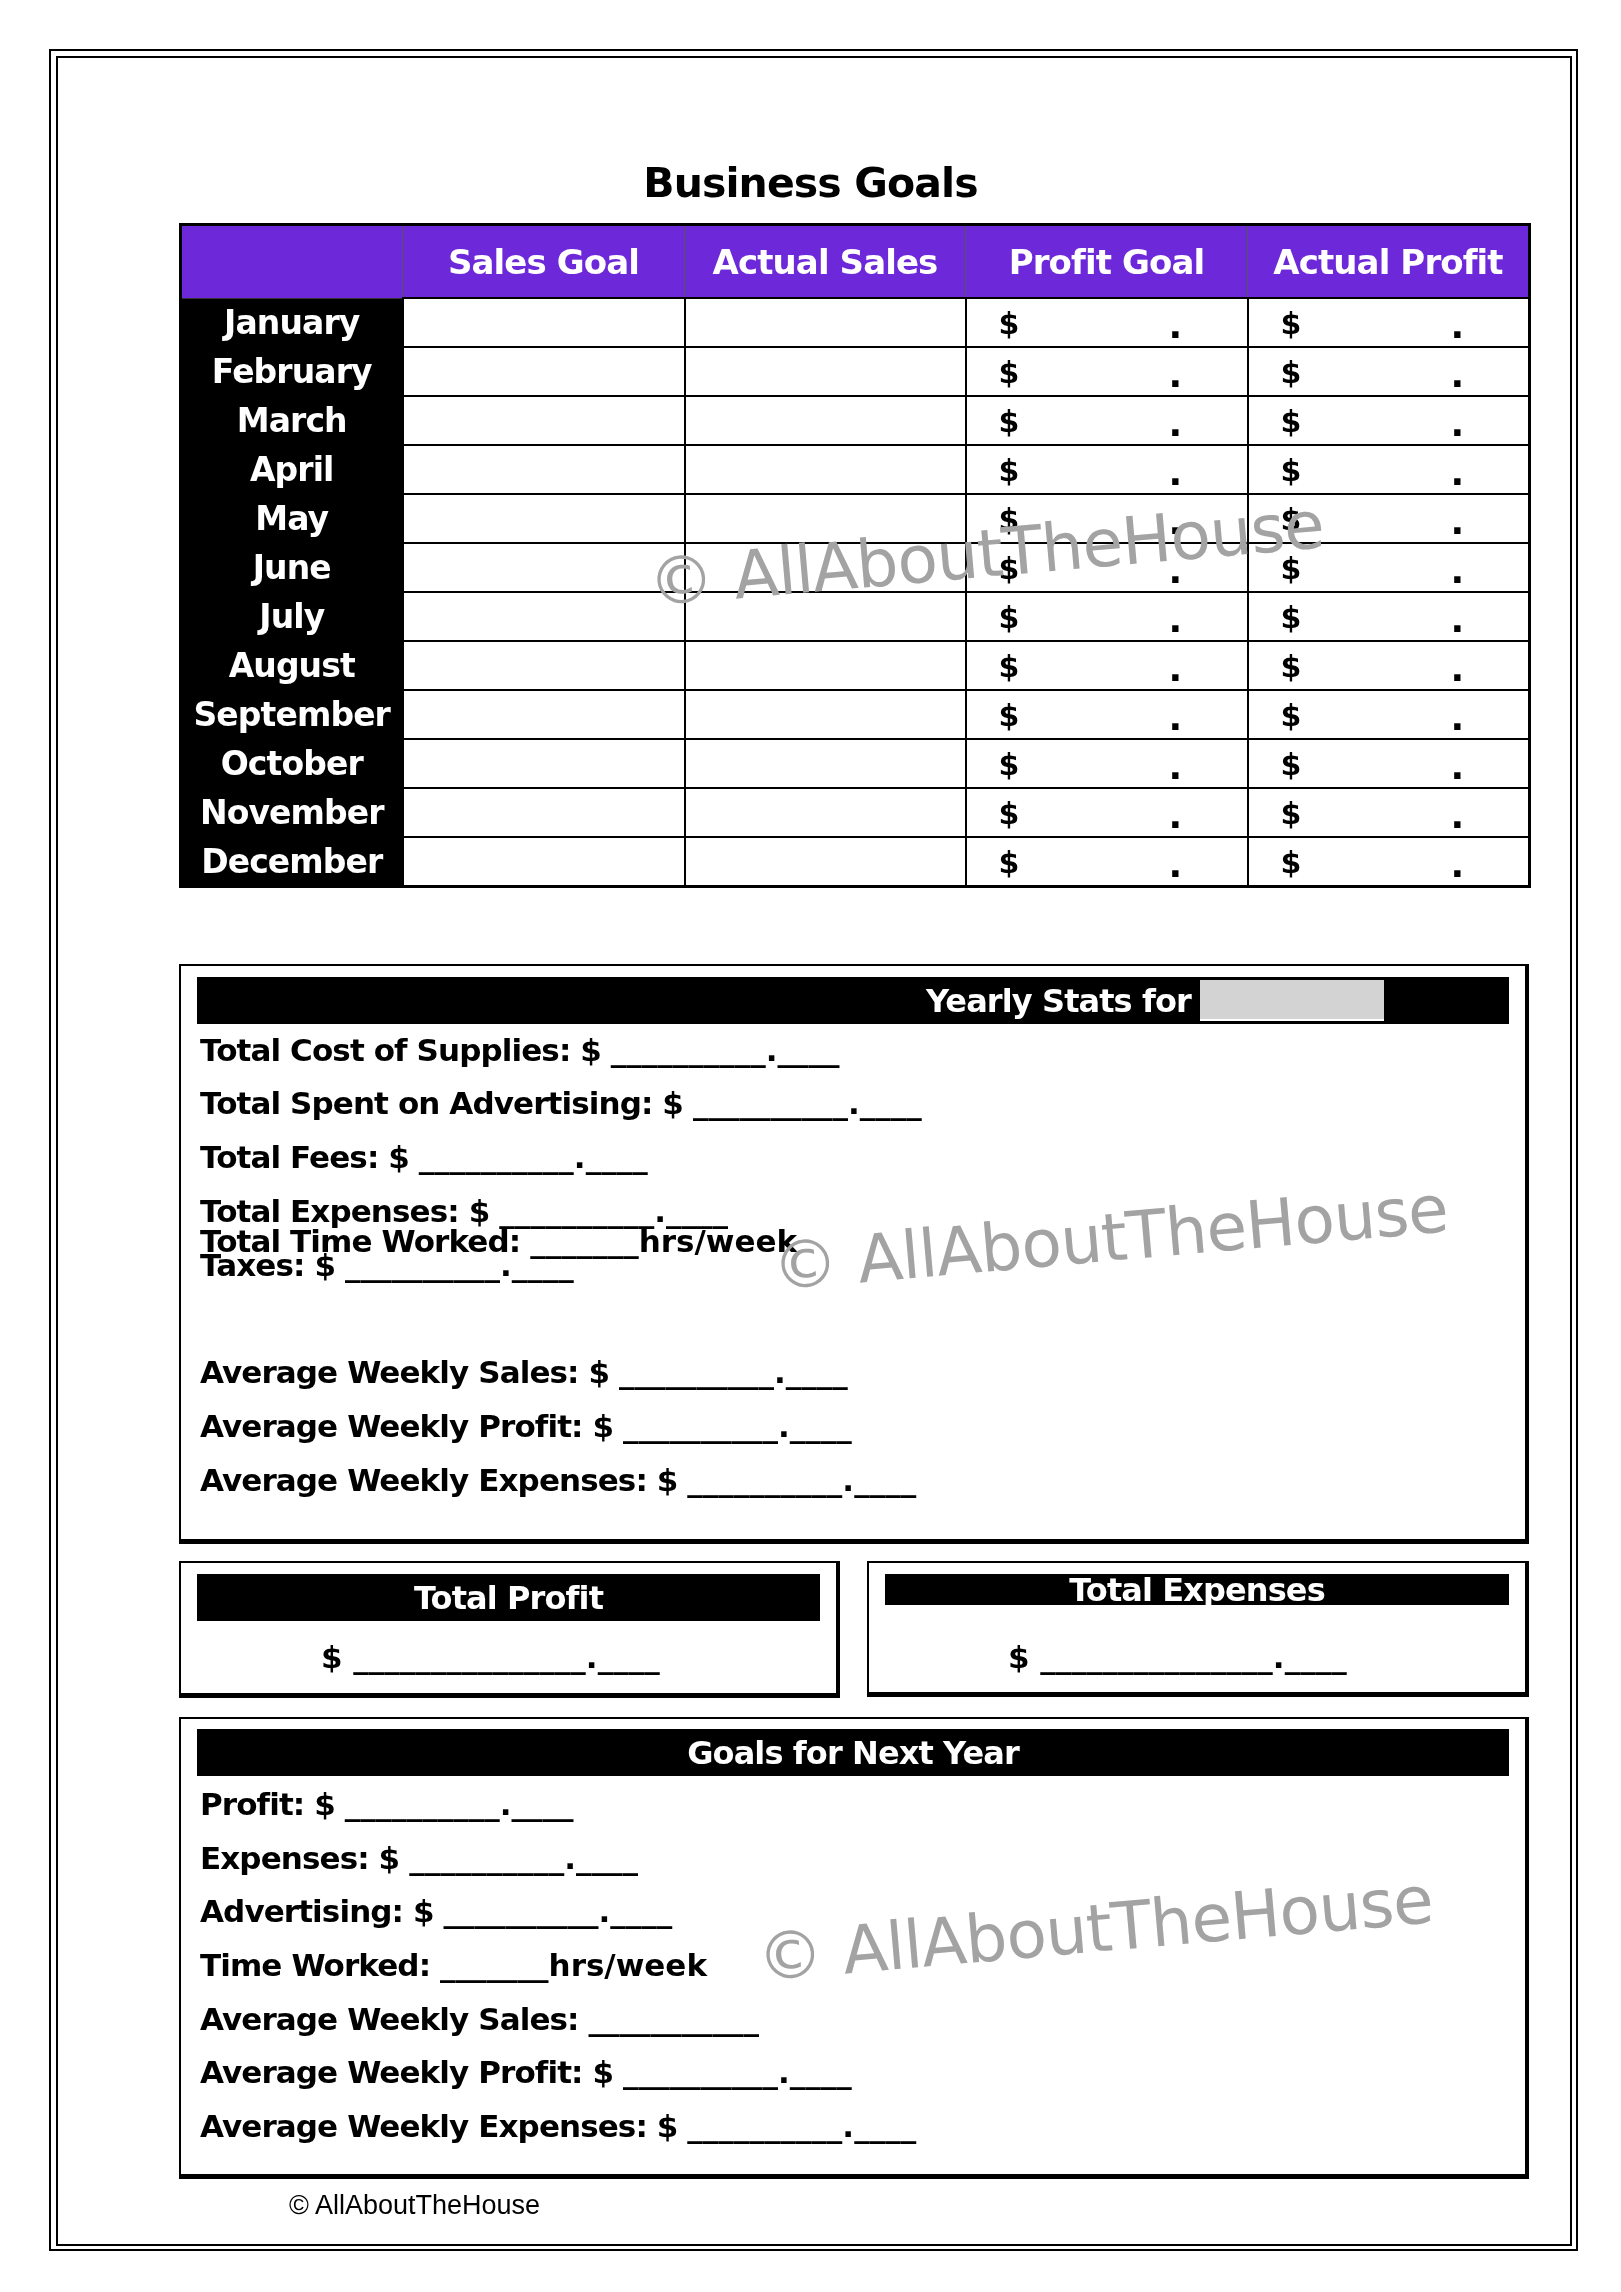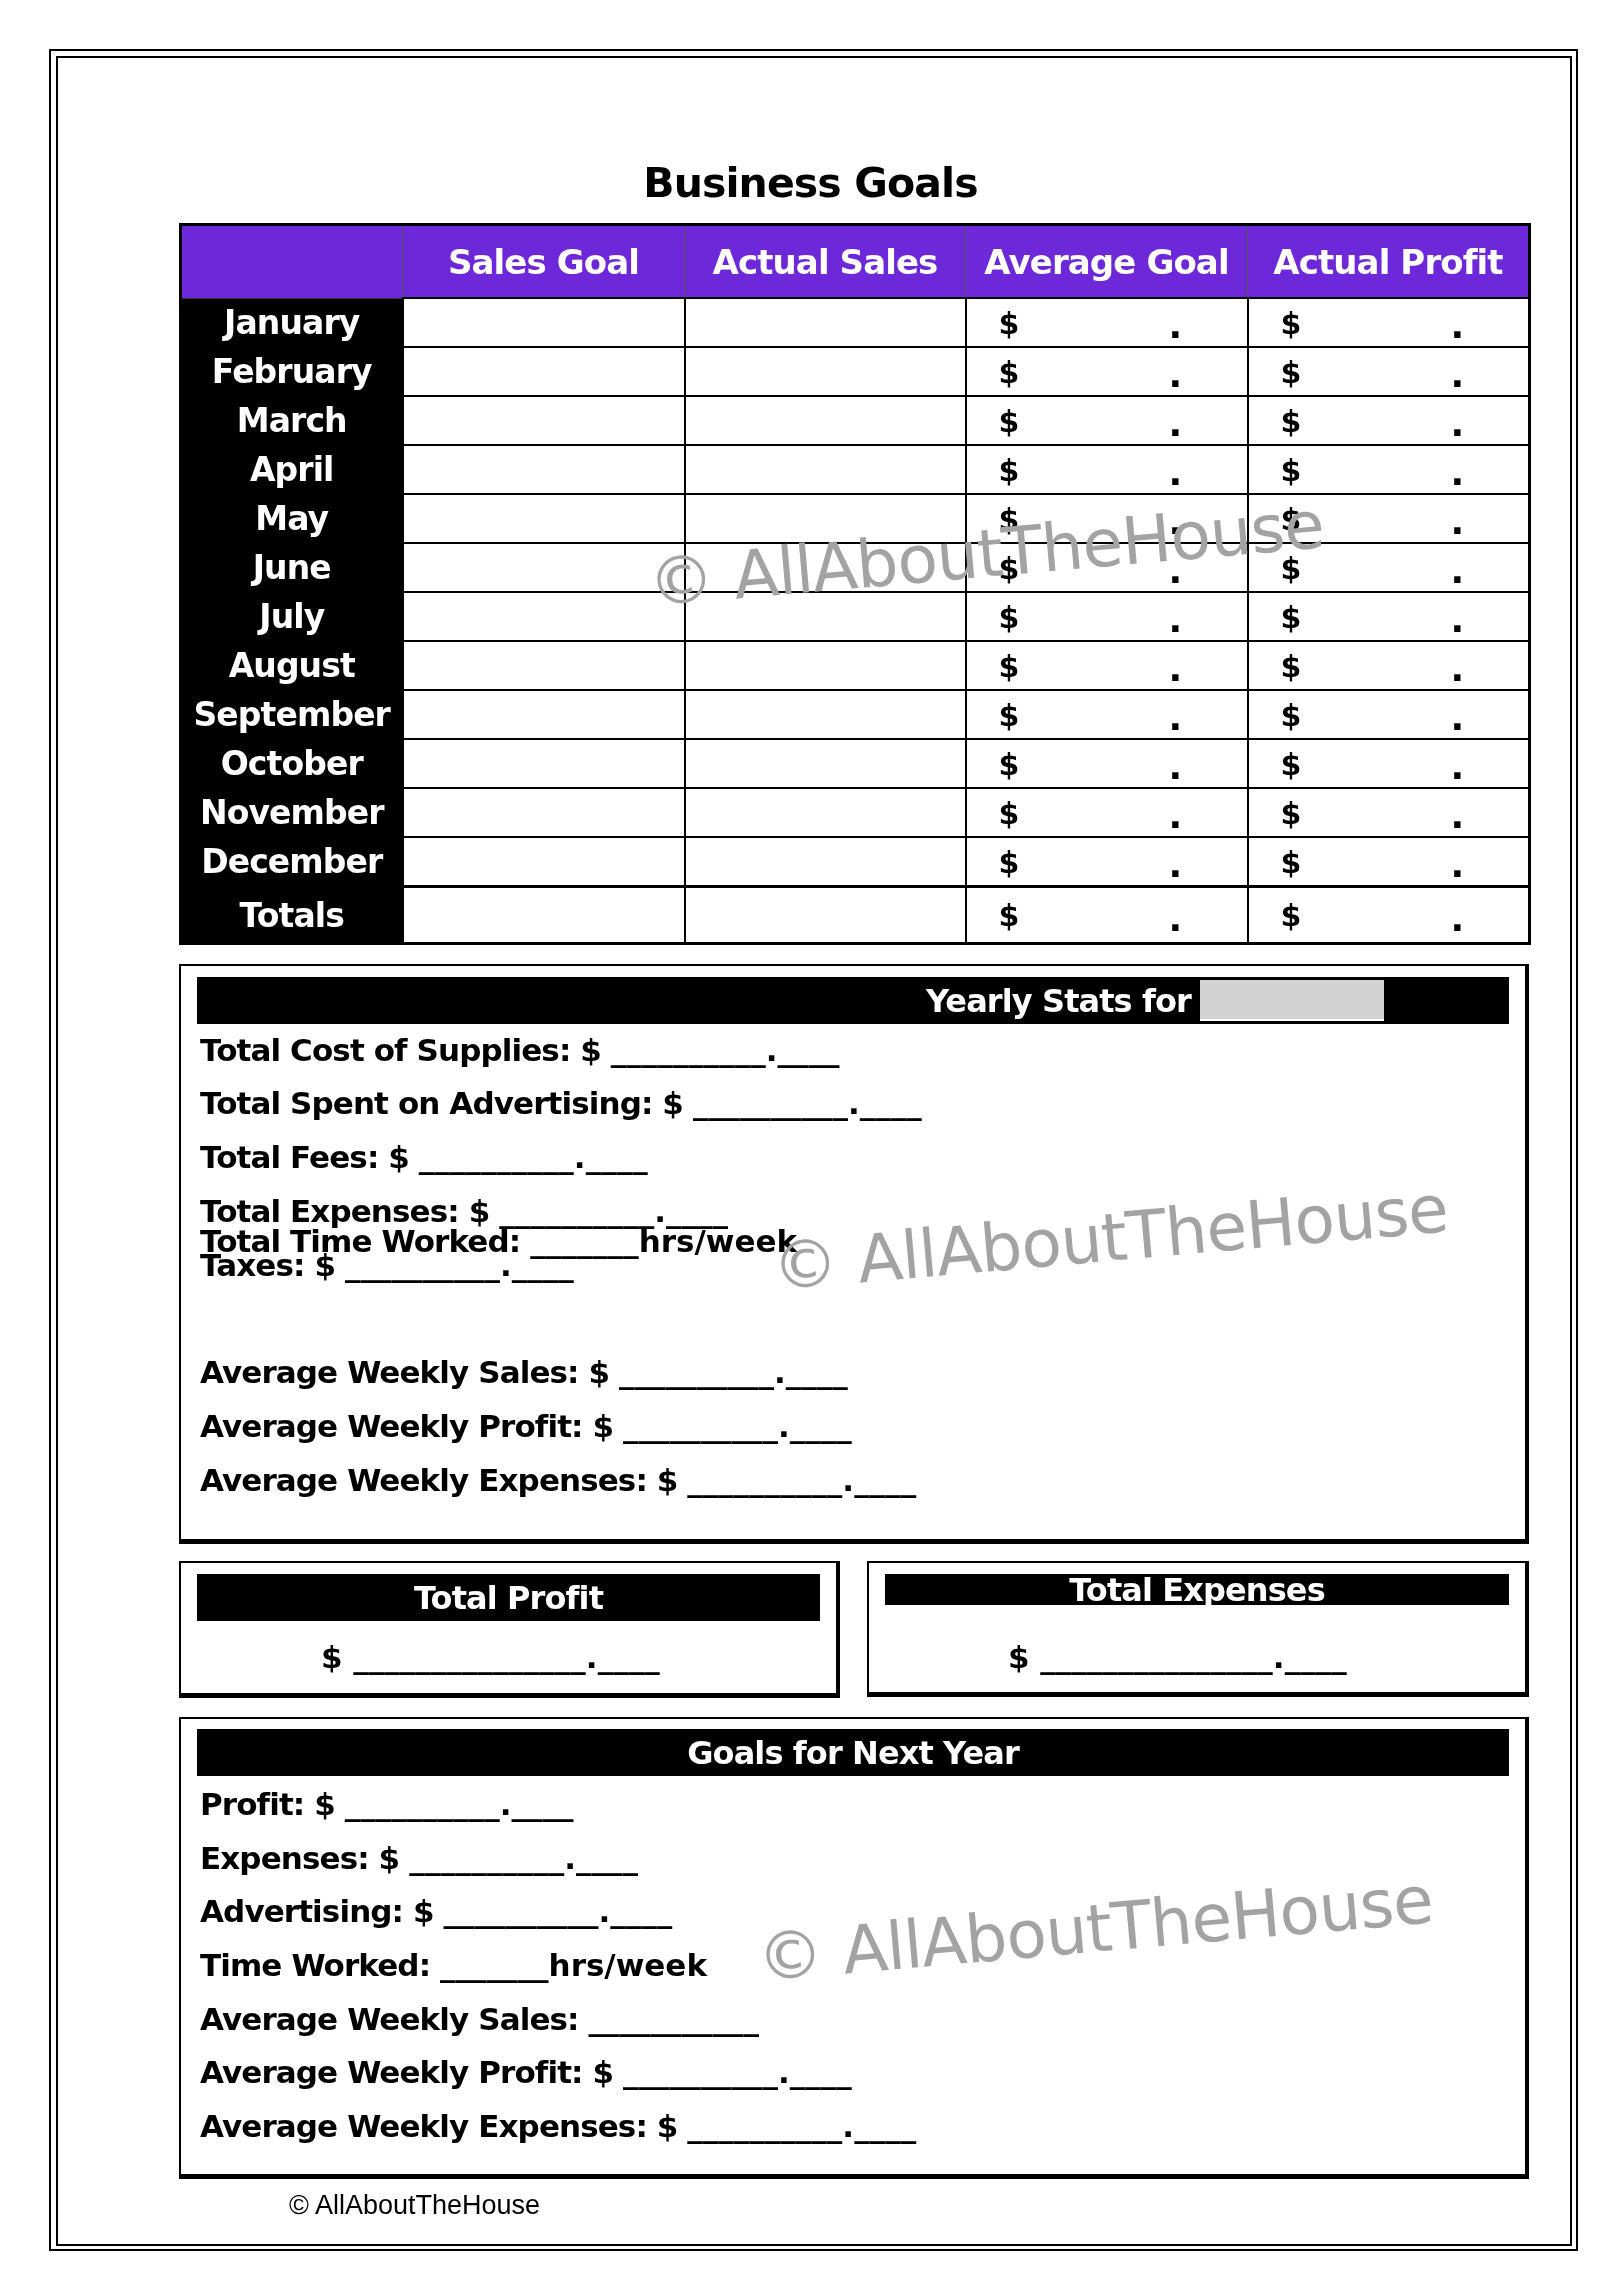--- a/index.html
+++ b/index.html
@@ -59,21 +59,21 @@
       <col style="width:282px">
       <col style="width:281px">
       <col style="width:282px">
       <col style="width:282px">
   </colgroup>
   <thead>
     <tr>
       <th></th>
       <th>Sales Goal</th>
       <th>Actual Sales</th>
-      <th>Average Goal</th>
+      <th>Profit Goal</th>
       <th>Actual Profit</th>
     </tr>
   </thead>
   <tbody id="goals-body">
       <tr>
         <td class="month">January</td>
         <td></td>
         <td></td>
         <td class="money-cell">
           <span class="dollar">$</span>
@@ -209,33 +209,20 @@
           <span class="dollar">$</span>
           <span class="dot">.</span>
         </td>
         <td class="money-cell">
           <span class="dollar">$</span>
           <span class="dot">.</span>
         </td>
       </tr>
       <tr>
         <td class="month">December</td>
-        <td></td>
-        <td></td>
-        <td class="money-cell">
-          <span class="dollar">$</span>
-          <span class="dot">.</span>
-        </td>
-        <td class="money-cell">
-          <span class="dollar">$</span>
-          <span class="dot">.</span>
-        </td>
-      </tr>
-      <tr class="totals">
-        <td class="month">Totals</td>
         <td></td>
         <td></td>
         <td class="money-cell">
           <span class="dollar">$</span>
           <span class="dot">.</span>
         </td>
         <td class="money-cell">
           <span class="dollar">$</span>
           <span class="dot">.</span>
         </td>

